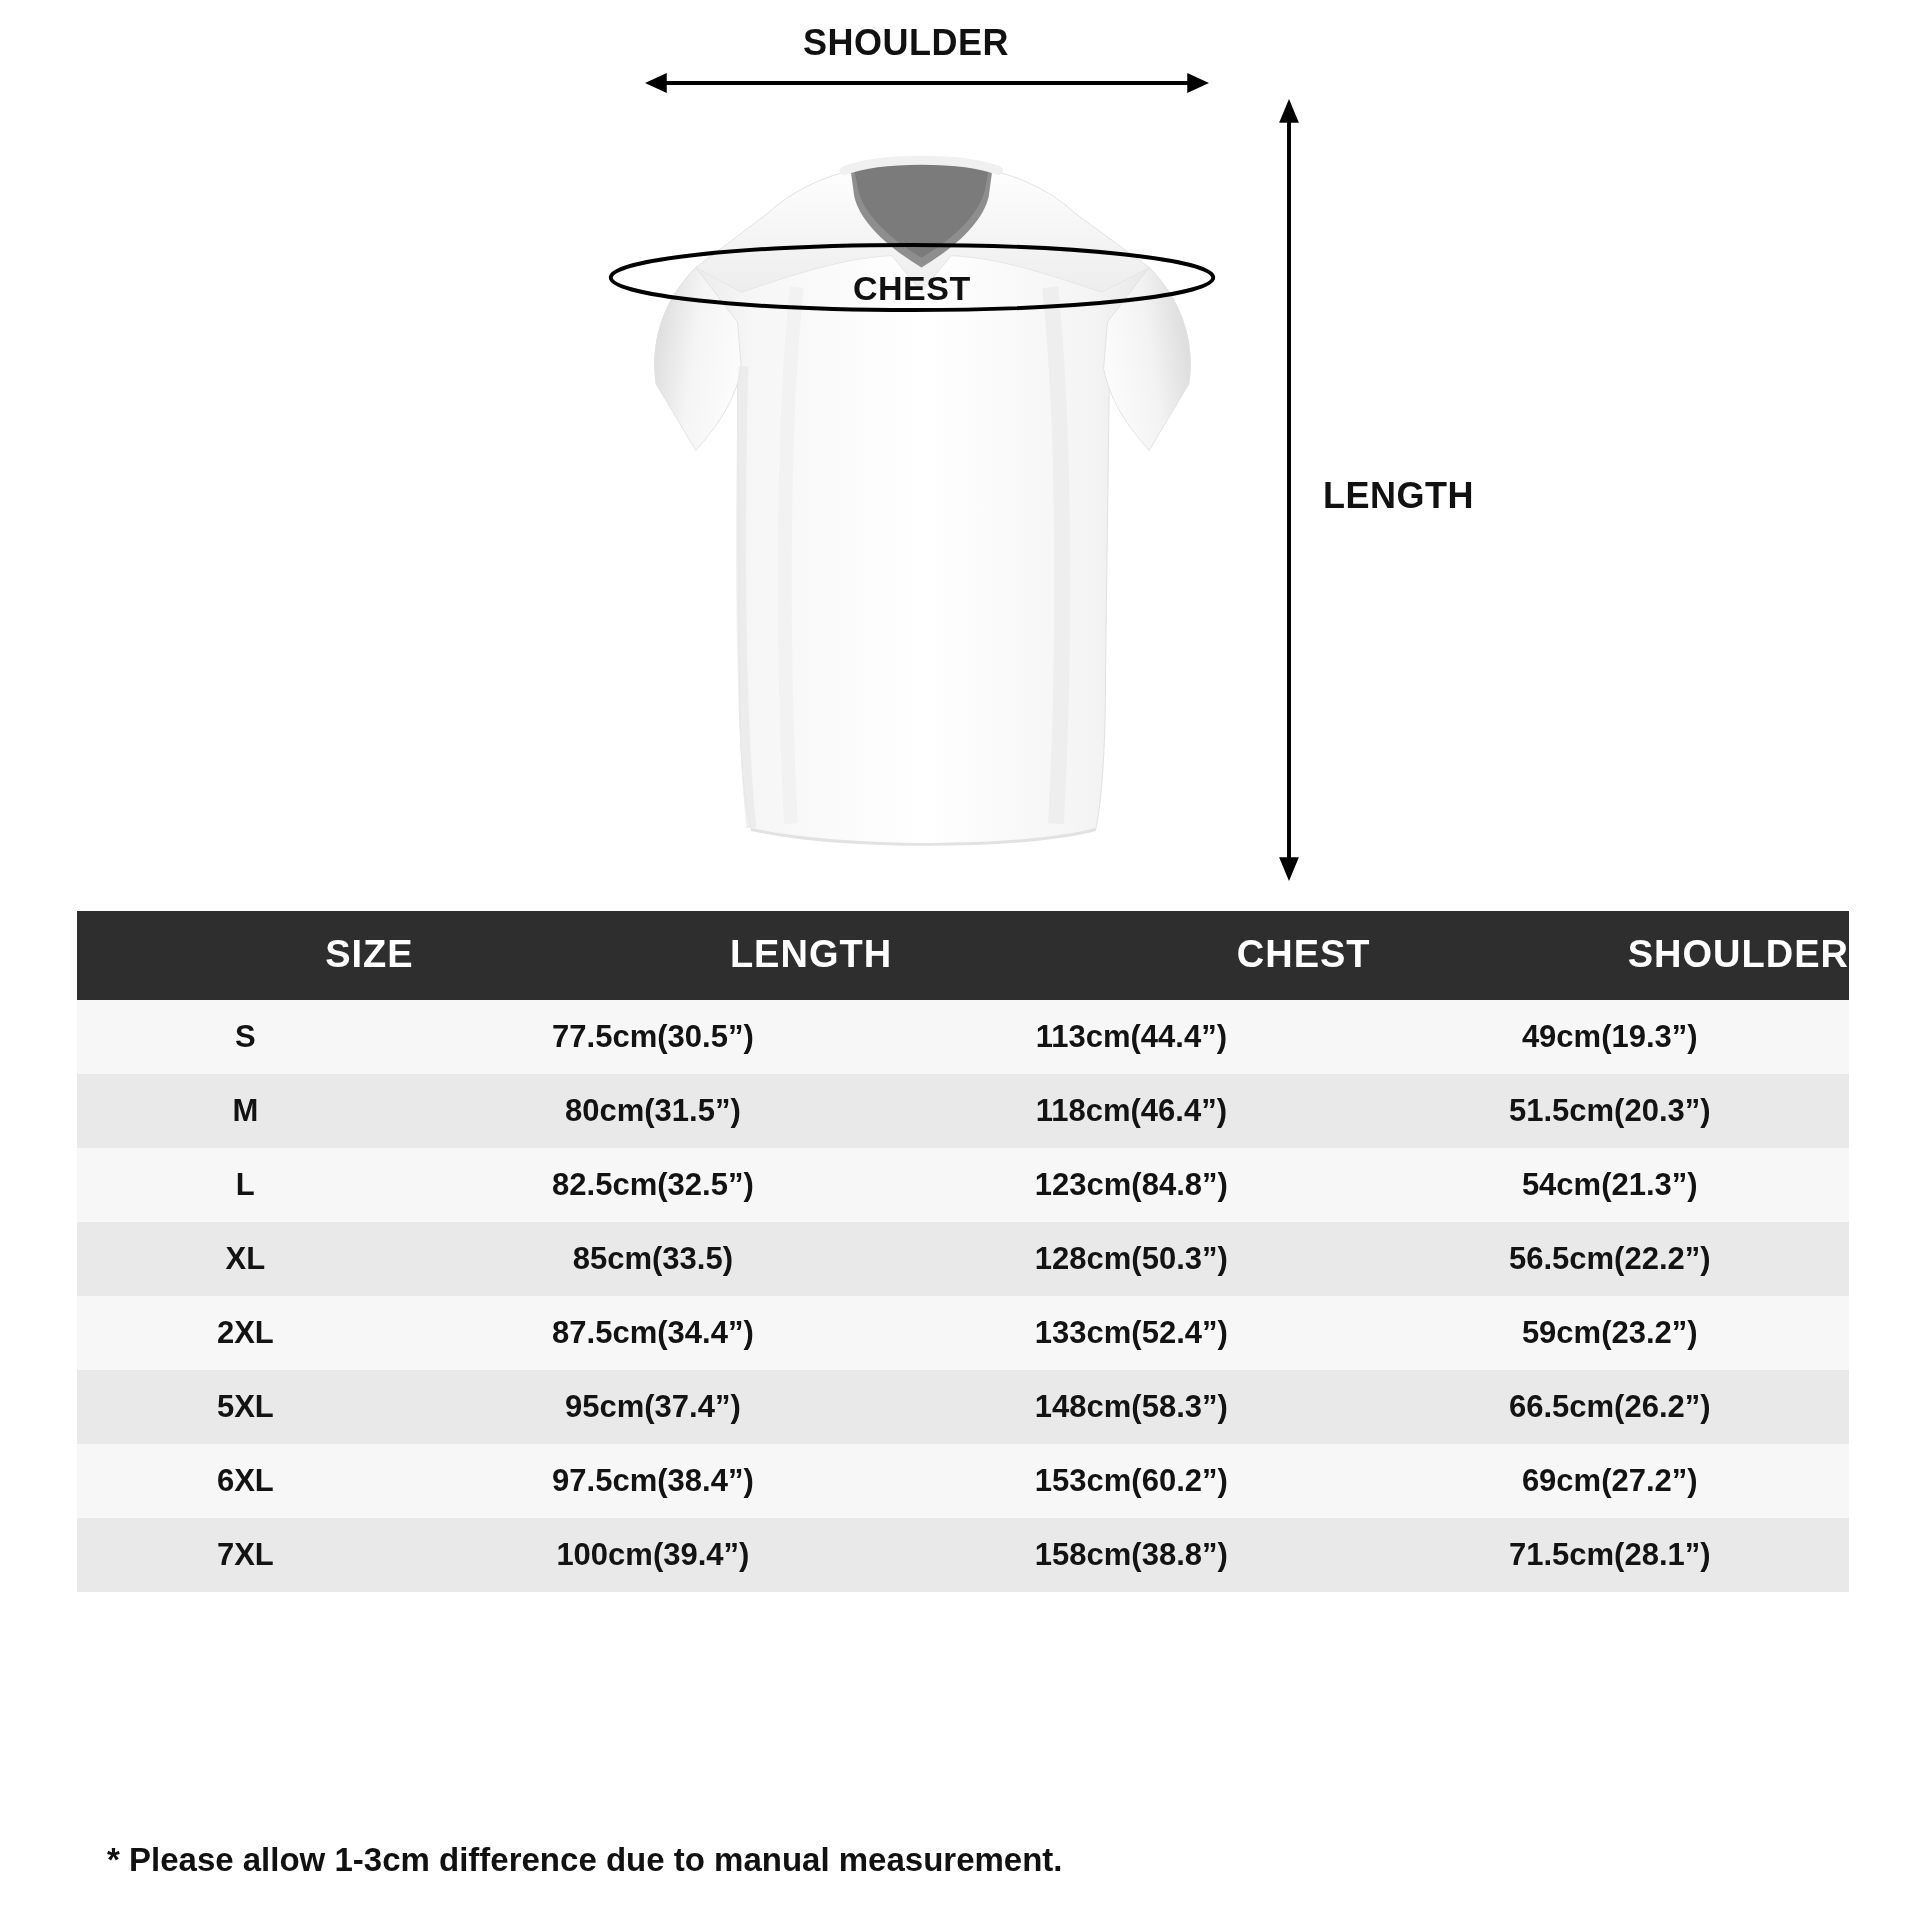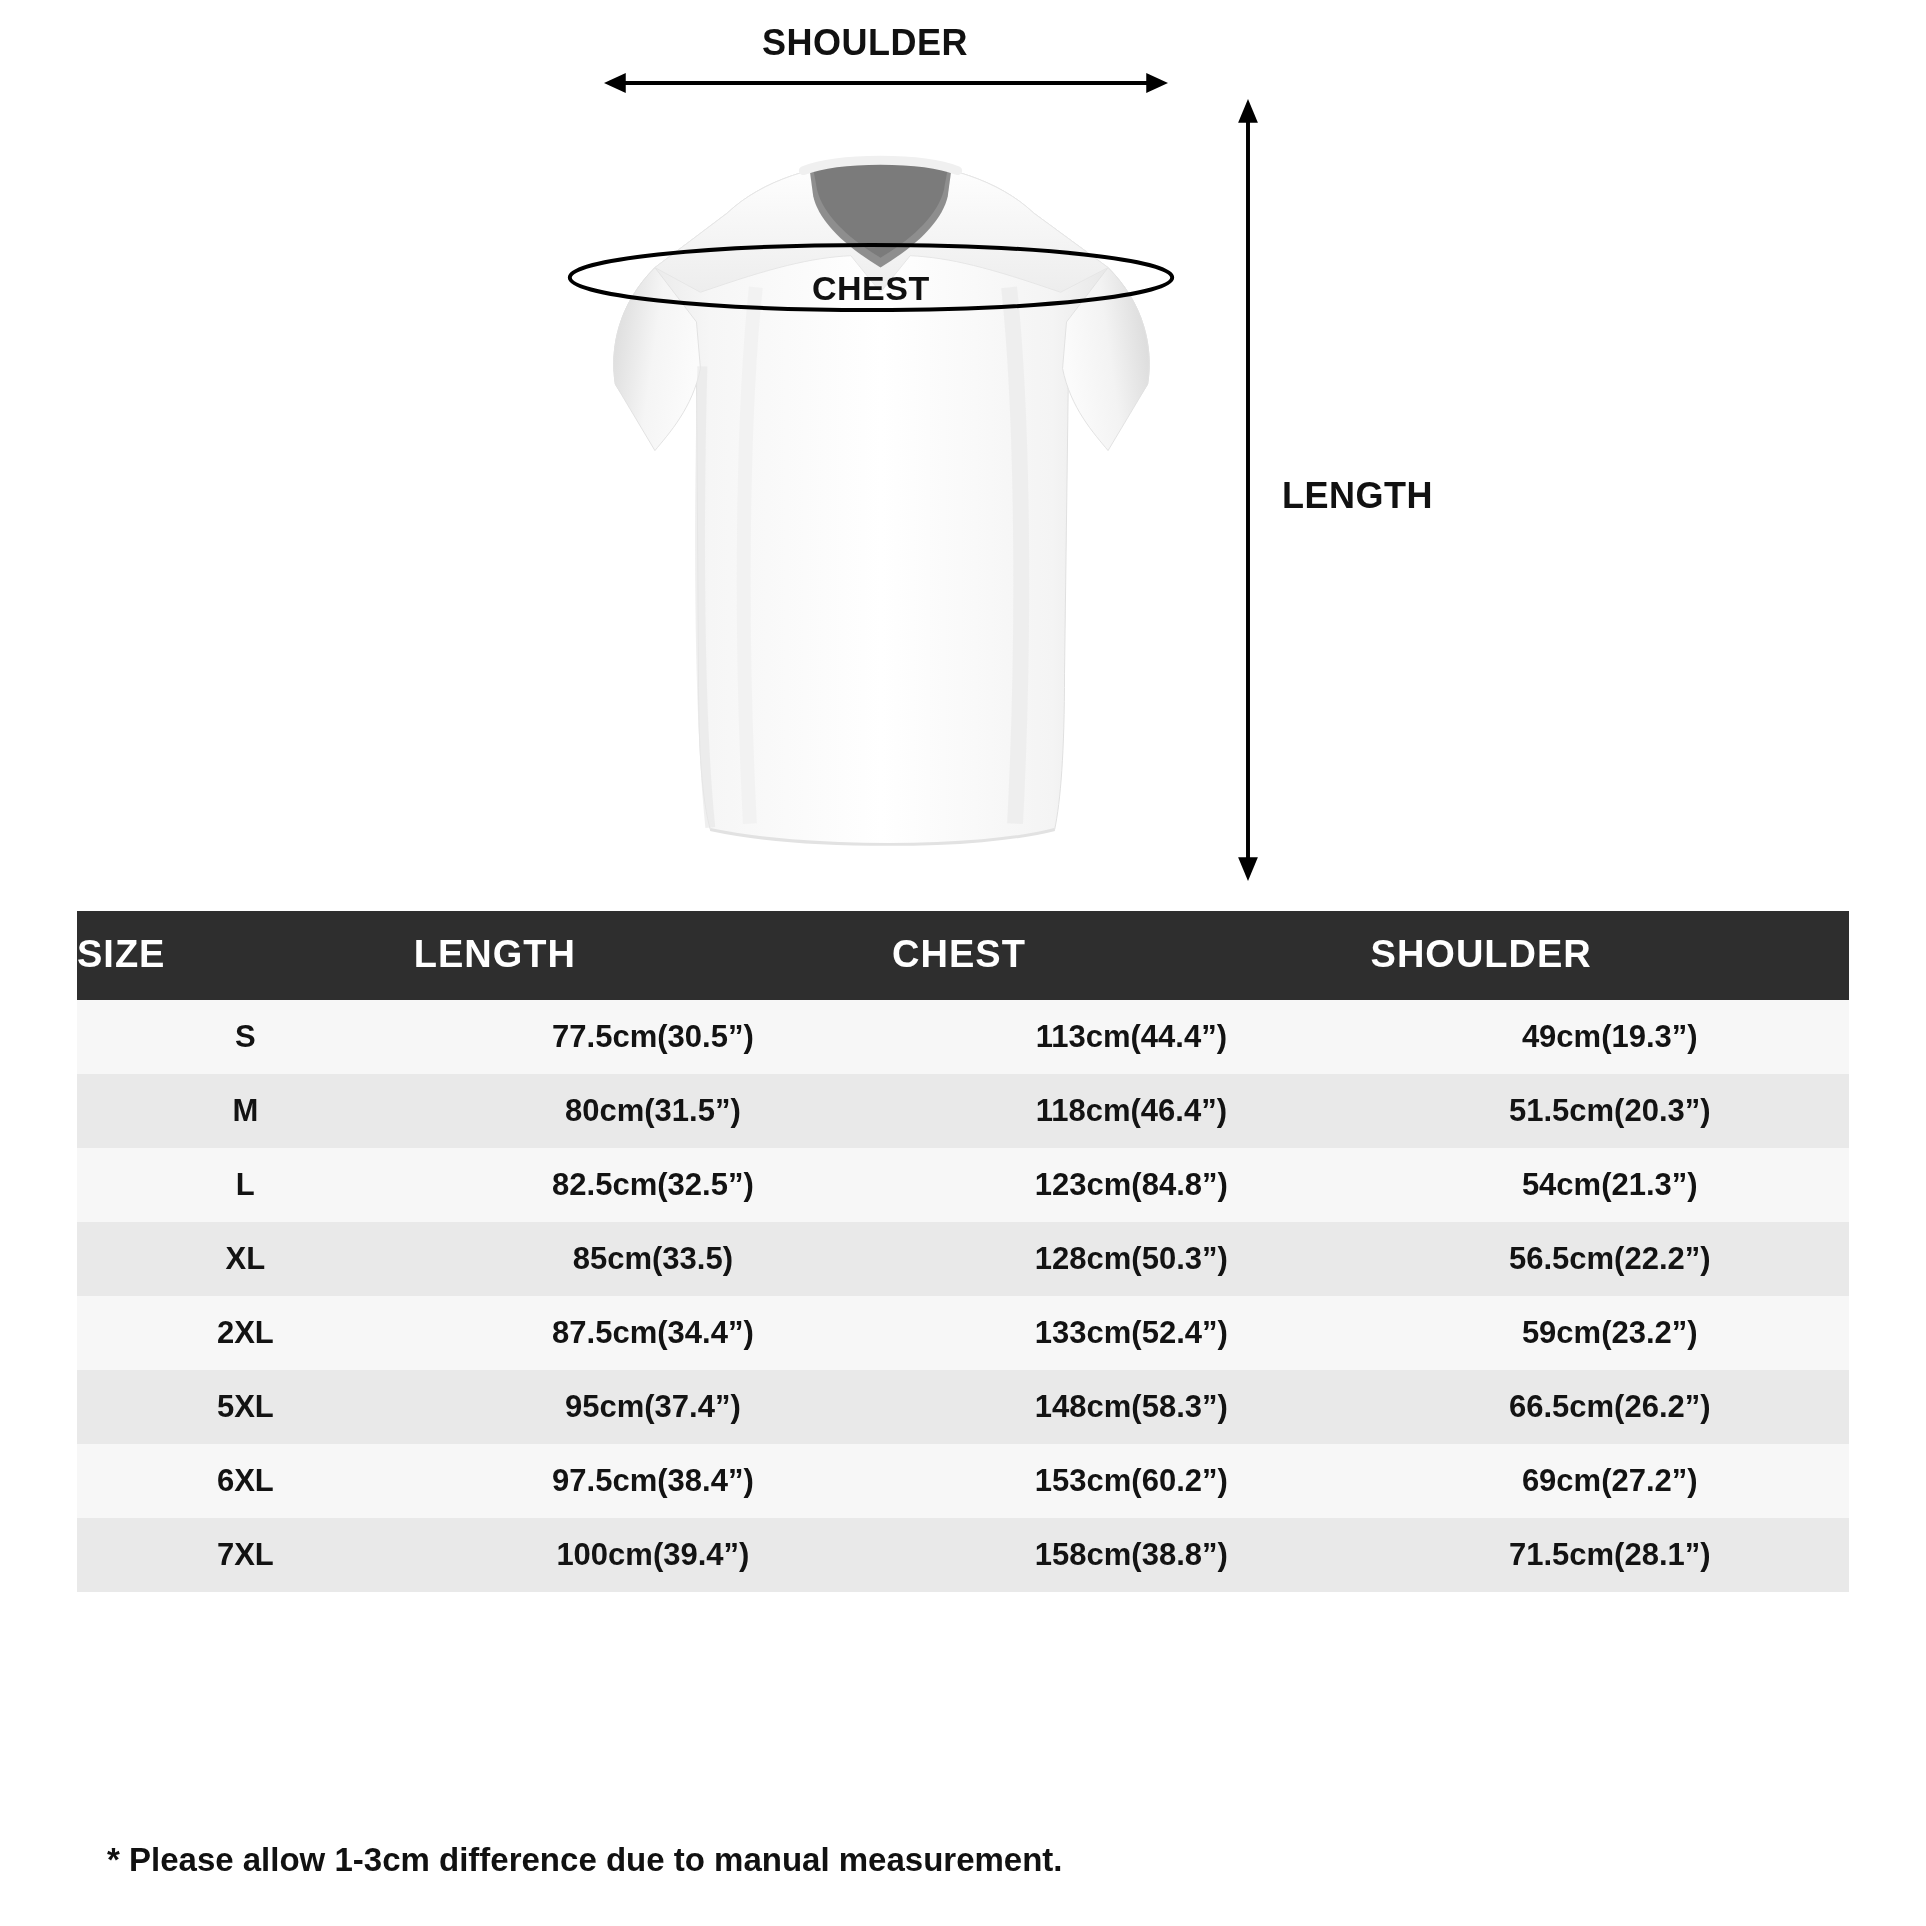--- a/index.html
+++ b/index.html
@@ -7,20 +7,21 @@
     margin: 0; padding: 0;
     width: 1927px; height: 1927px;
     background: #ffffff;
     font-family: "Liberation Sans", sans-serif;
   }
   .page {
     position: relative;
     width: 1927px; height: 1927px;
     background: #ffffff;
     overflow: hidden;
+    padding-left: 41px;
   }
 
   
   .diagram {
     position: relative;
     width: 1927px;
     height: 906px;
   }
 
   .label {
@@ -80,21 +81,21 @@
     border-collapse: collapse;
     table-layout: fixed;
   }
   table.size-table th {
     background: #2e2e2e;
     color: #ffffff;
     font-size: 38px;
     font-weight: bold;
     letter-spacing: 1px;
     padding: 22px 0 24px 0;
-    text-align: left;
+    text-align: right;
   }
   table.size-table th:nth-child(1) { width: 19%; }
   table.size-table th:nth-child(2) { width: 27%; }
   table.size-table th:nth-child(3) { width: 27%; }
   table.size-table th:nth-child(4) { width: 27%; }
 
   table.size-table td {
     font-size: 31px;
     font-weight: bold;
     color: #131313;

